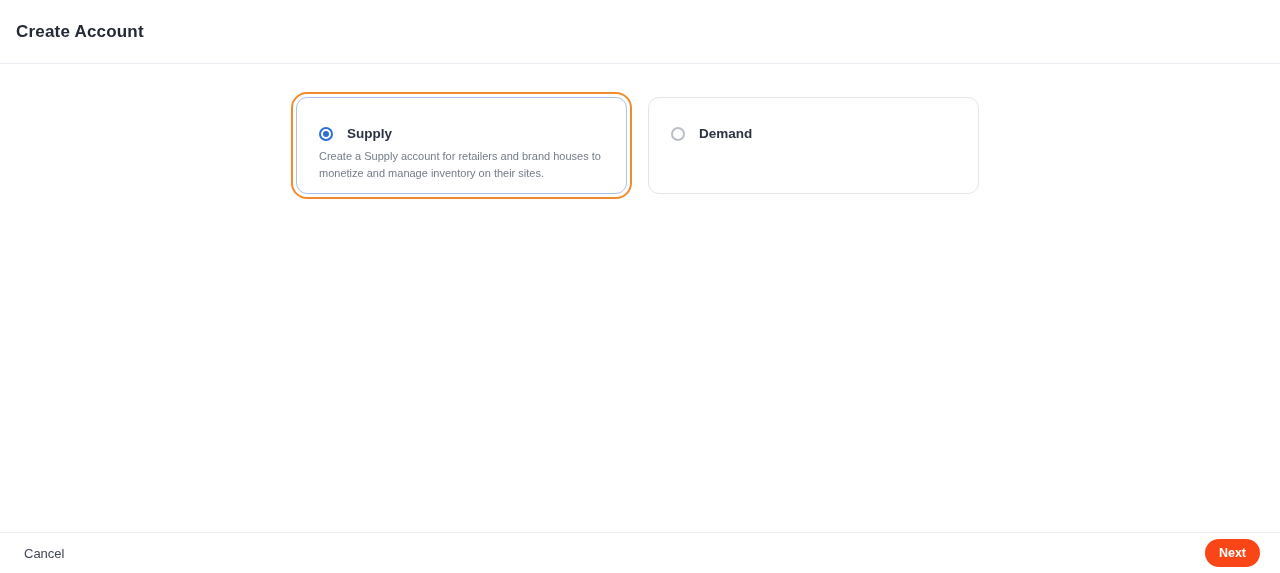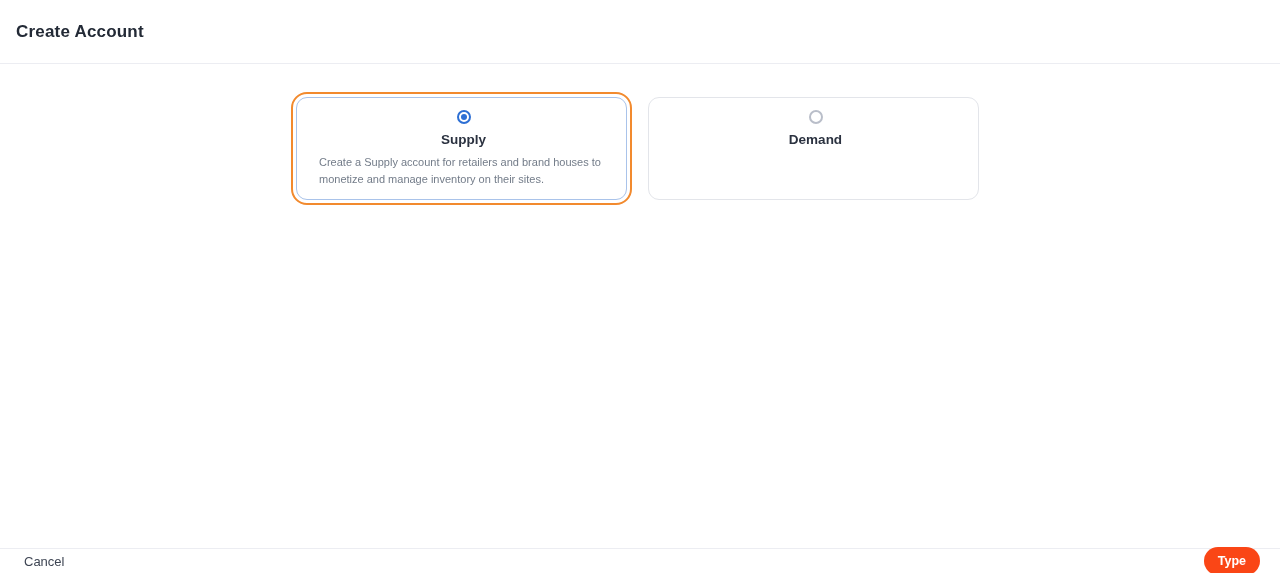--- a/index.html
+++ b/index.html
@@ -56,23 +56,22 @@
     cursor: pointer;
   }
   .card.selected {
     border-color: #A9C3EA;
     outline: 2px solid #F28A2E;
     outline-offset: 3px;
   }
   .option-row {
     display: flex;
     align-items: center;
-    gap: 8px;
-    margin-top: 0;
-    flex-direction: column;
+    gap: 14px;
+    margin-top: 16px;
   }
   .radio {
     width: 14px;
     height: 14px;
     flex: 0 0 14px;
     border-radius: 50%;
     box-sizing: border-box;
     position: relative;
     background: #ffffff;
   }
@@ -95,21 +94,21 @@
     line-height: 1.5;
     color: #737C89;
     margin-top: 7px;
     max-width: 292px;
   }
 
   
   .footer {
     position: absolute;
     left: 0; right: 0; bottom: 0;
-    height: 25px;
+    height: 41px;
     box-sizing: border-box;
     border-top: 1px solid #ECEDF2;
     background: #ffffff;
     display: flex;
     align-items: center;
     justify-content: space-between;
     padding: 0 20px 0 24px;
   }
   .cancel-btn {
     font-family: "Liberation Sans", sans-serif;
@@ -157,14 +156,14 @@
         <span class="radio off"></span>
         <span class="option-label">Demand</span>
       </div>
     </div>
 
   </div>
 </div>
 
 <div class="footer">
   <button class="cancel-btn">Cancel</button>
-  <button class="next-btn">Type</button>
+  <button class="next-btn">Next</button>
 </div>
 
 </body></html>

